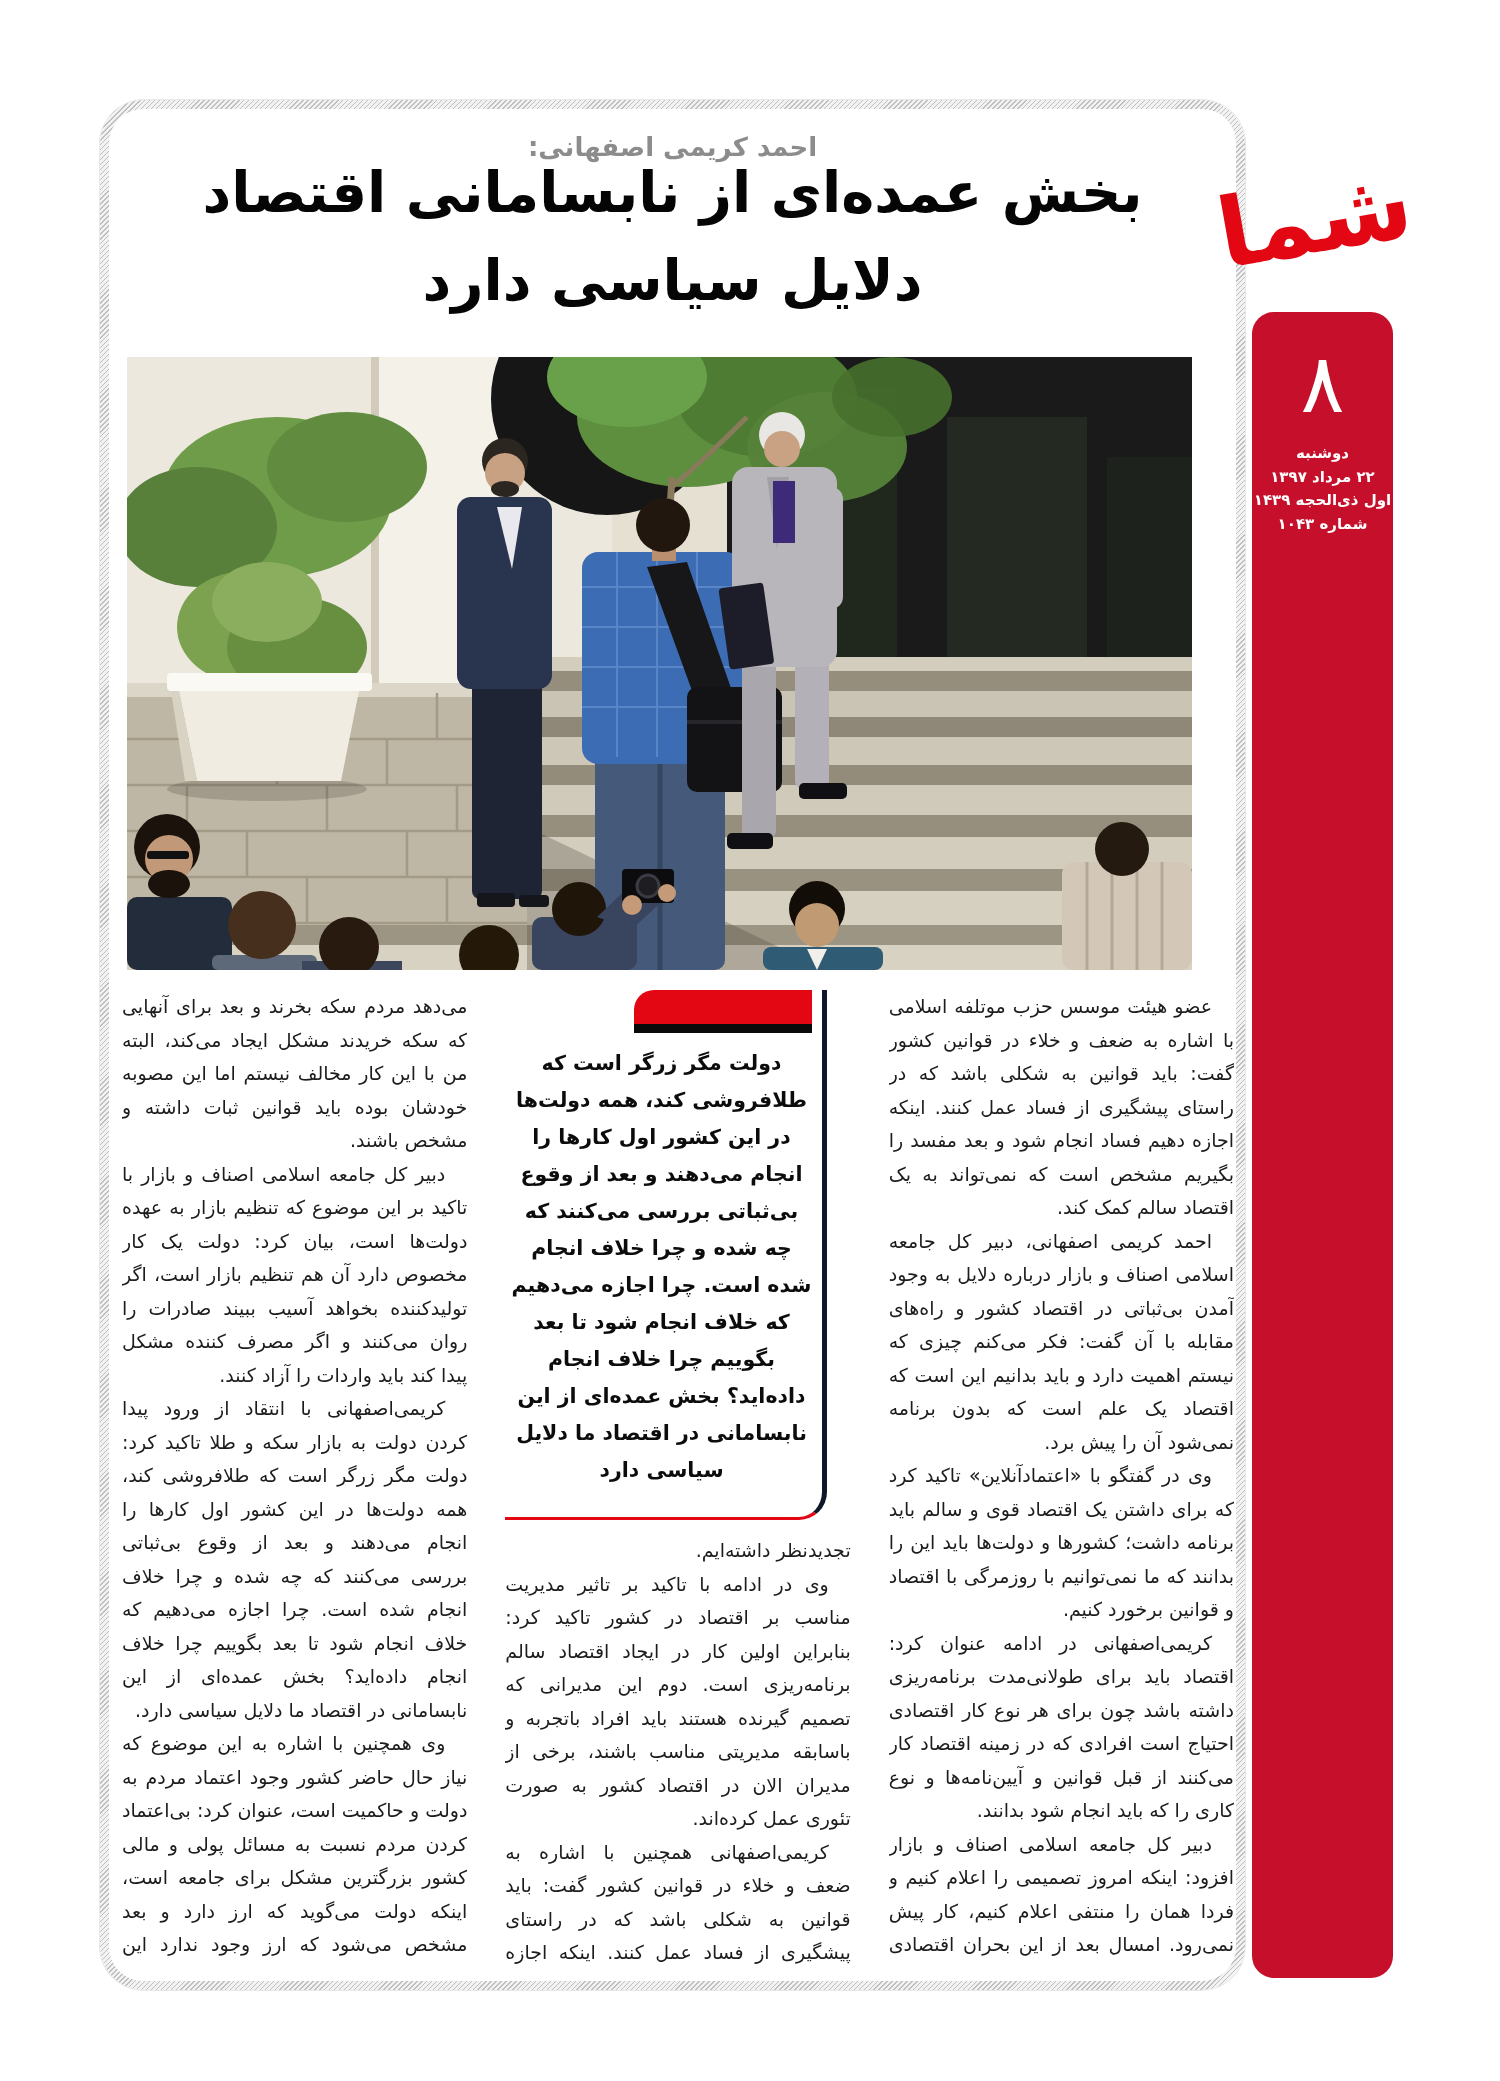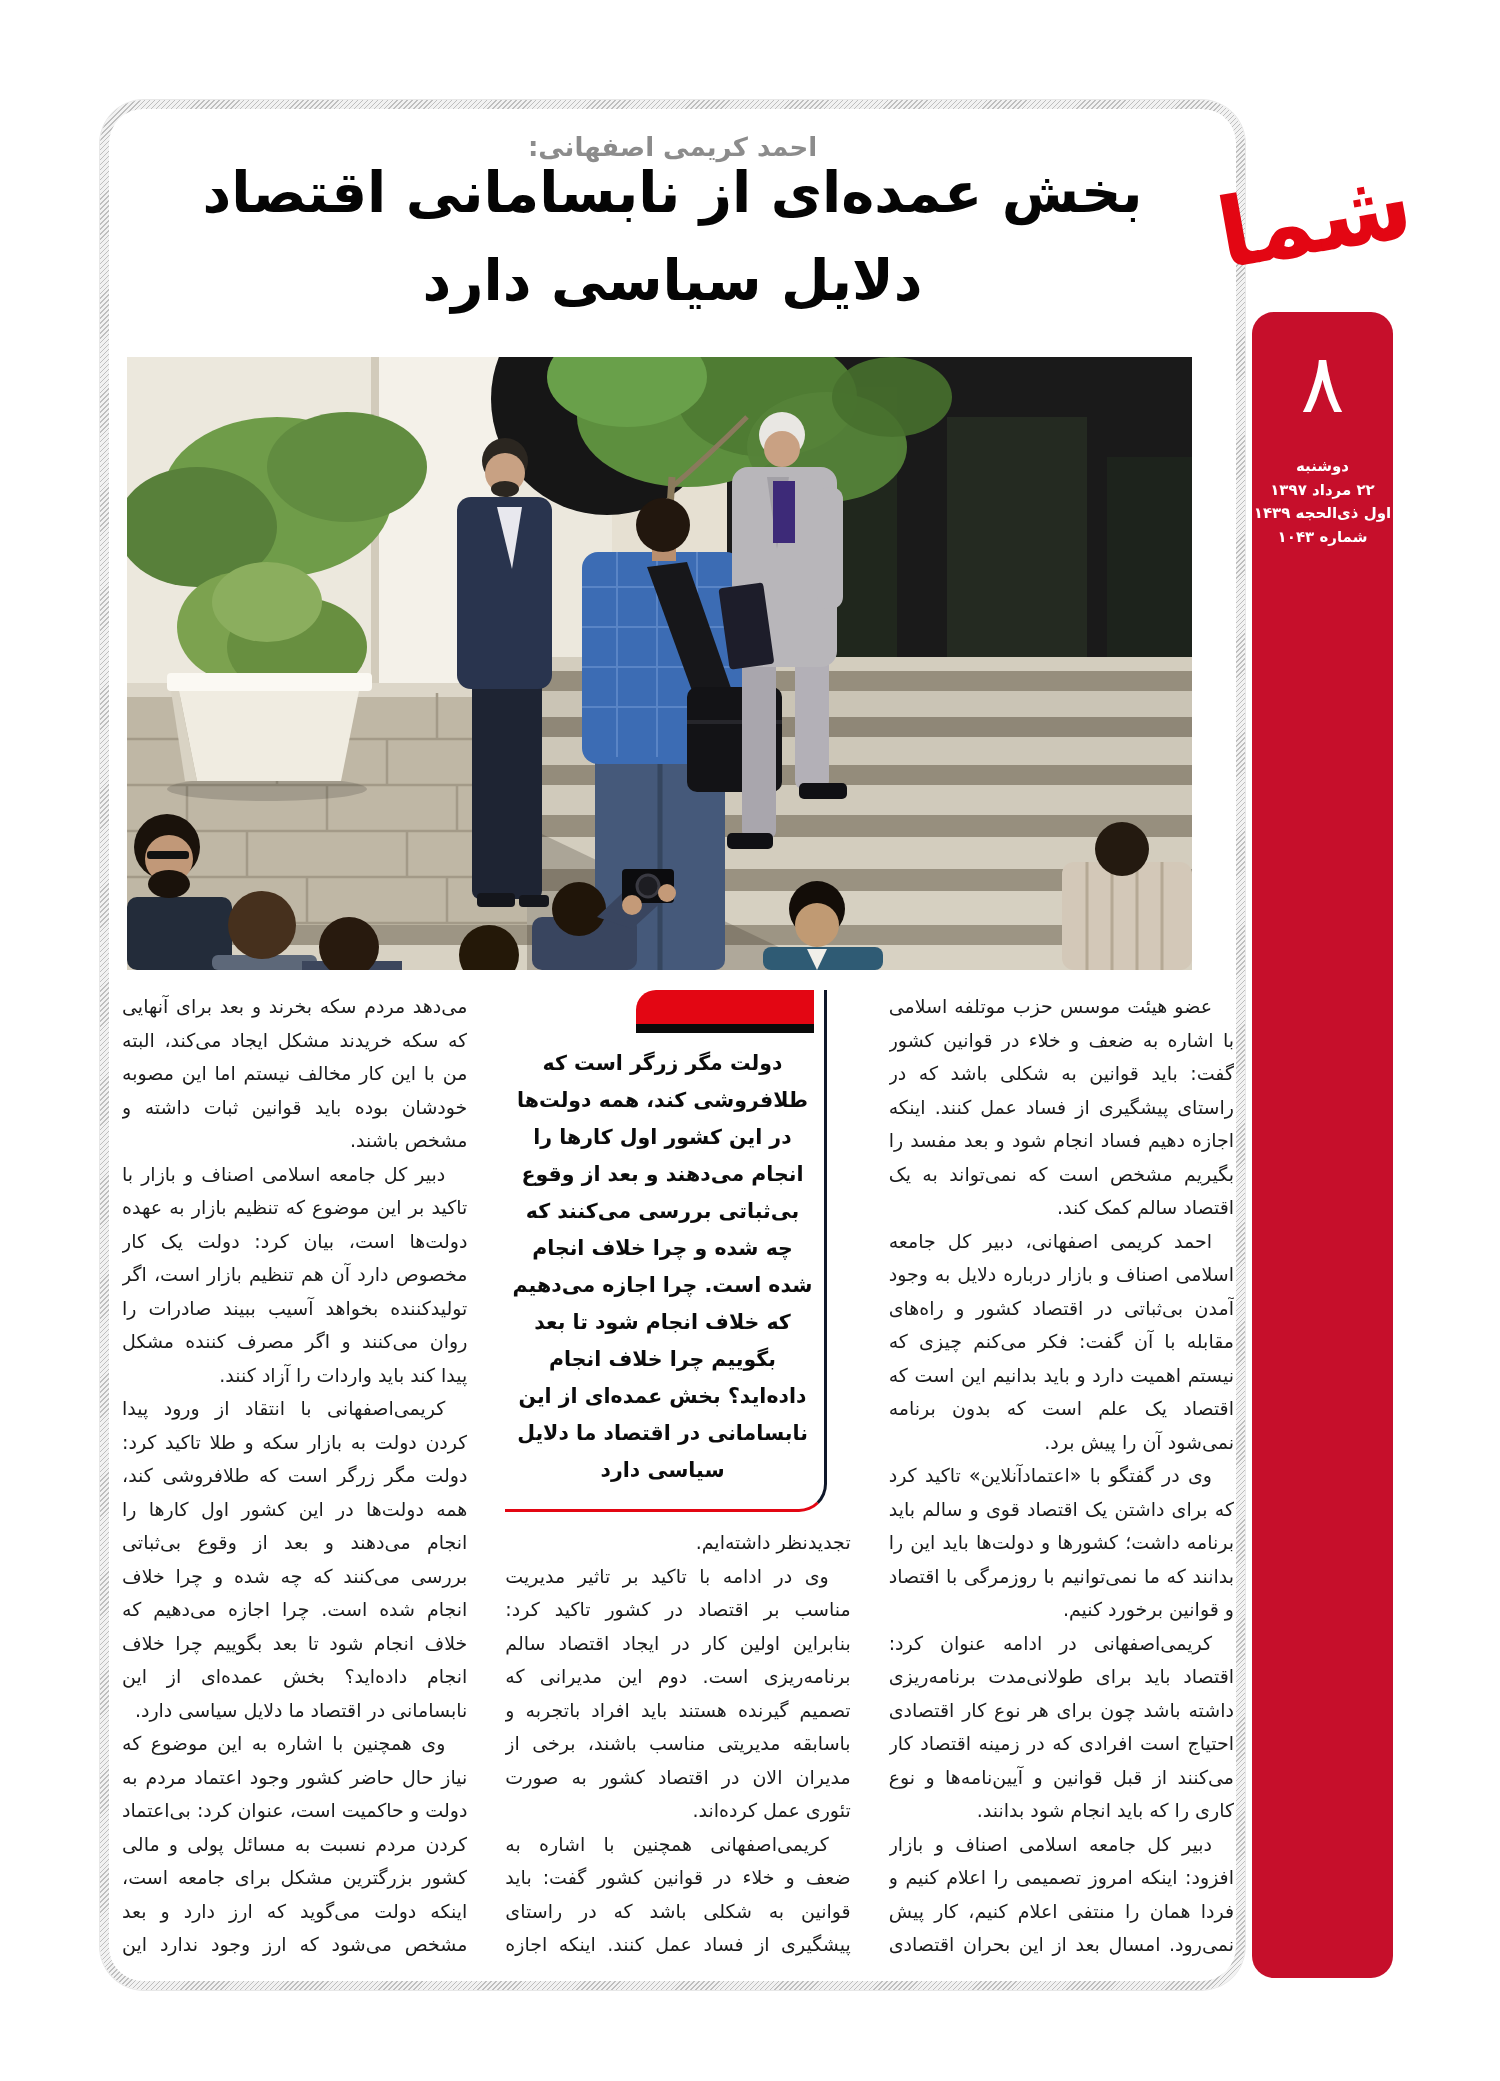--- a/index.html
+++ b/index.html
@@ -48,24 +48,24 @@
     flex:1 1 0;min-width:0;overflow:hidden;
     font-size:19px;line-height:33.5px;text-align:justify;color:#1c1c1c;
   }
   .col p{margin:0;text-indent:22px;}
   .col p.cont{text-indent:0;}
   
   .quote{
     position:relative;
     margin:0 24px 14px -56px;
     border-left:none;
-    border-right:3px solid #0f172a;
+    border-right:5px solid #0f172a;
     border-bottom:3px solid #e30613;
     border-bottom-right-radius:28px;
-    padding:0 10px 20px 62px;
+    padding:0 10px 28px 62px;
   }
   .quote-head{
     width:178px;height:34px;background:#e30613;
     border-bottom:9px solid #0a0a0a;
     border-top-left-radius:20px;
     margin-bottom:12px;
   }
   .quote-text{
     font-weight:bold;font-size:20.5px;line-height:37px;
     text-align:center;color:#0c0c0c;
@@ -77,21 +77,21 @@
     line-height:200px;transform:rotate(-10deg);
   }
   .rail{
     position:absolute;left:1252px;top:312px;width:141px;height:1666px;
     background:#c60f2b;border-radius:22px;color:#ffffff;text-align:center;
   }
   .rail-num{
     margin-top:26px;font-size:82px;line-height:92px;font-weight:normal;
   }
   .rail-dates{
-    margin-top:25px;font-size:15px;font-weight:bold;line-height:23.5px;
+    margin-top:12px;font-size:15px;font-weight:bold;line-height:23.5px;
   }
 </style>
 </head>
 <body>
 
 <div class="card-frame"></div>
 <div class="card"></div>
 
 <div class="kicker">احمد کریمی اصفهانی:</div>
 <div class="headline l1">بخش عمده‌ای از نابسامانی اقتصاد</div>

